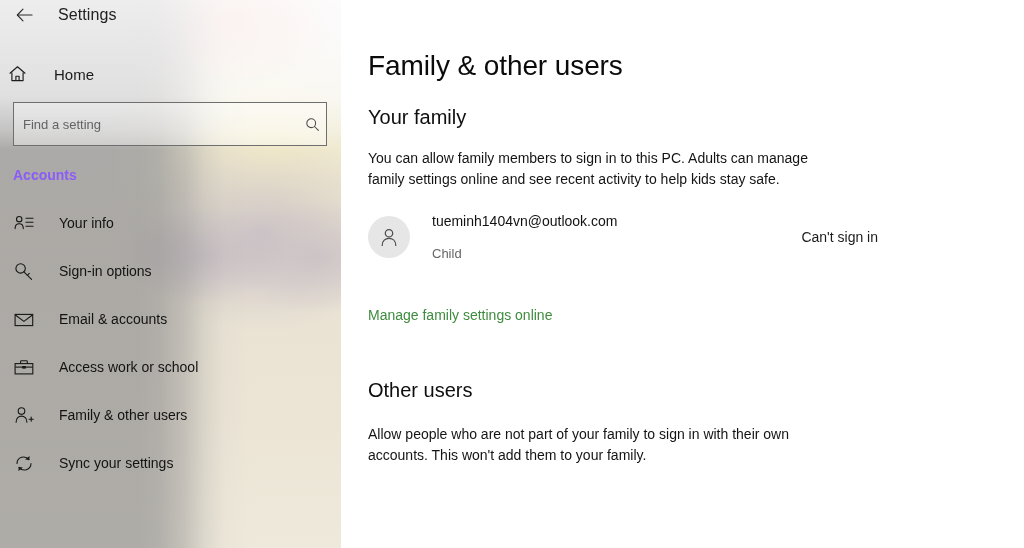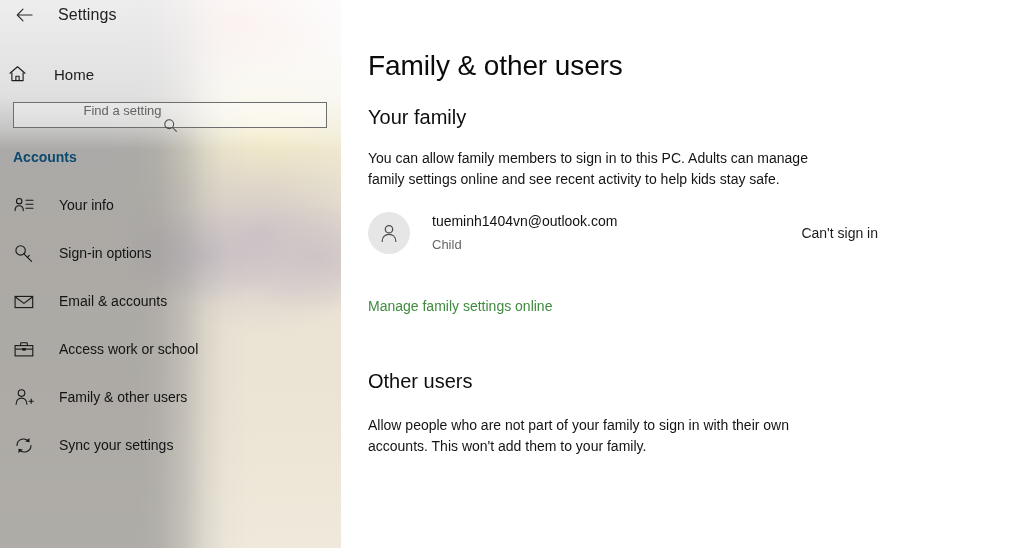--- a/index.html
+++ b/index.html
@@ -120,27 +120,26 @@
   }
   .home-row .label {
     font-size: 15px;
     color: #1b1b1b;
     margin-left: 22px;
   }
 
   
   .search-wrap {
     margin: 8px 14px 0 13px;
-    height: 26px;
+    height: 44px;
     border: 1px solid #6e6e6e;
     background: rgba(255,255,255,0.38);
     display: flex;
     align-items: center;
     box-sizing: border-box;
-    flex-direction: column;
   }
   .search-input {
     flex: 1;
     border: none;
     outline: none;
     background: transparent;
     font-family: "Liberation Sans", sans-serif;
     font-size: 13px;
     color: #1b1b1b;
     padding: 0 6px 0 9px;
@@ -151,21 +150,21 @@
     display: flex;
     align-items: center;
     justify-content: center;
     color: #4a4a4a;
   }
 
   
   .cat-header {
     font-size: 14px;
     font-weight: bold;
-    color: #0c4a6e;
+    color: #8b5cf6;
     padding-left: 13px;
     margin-top: 21px;
   }
 
   
   .nav-list {
     margin-top: 16px;
   }
   .nav-item {
     display: flex;
@@ -274,21 +273,21 @@
   }
   .account-name {
     font-size: 14px;
     color: #111111;
     line-height: 19px;
   }
   .account-role {
     font-size: 13px;
     color: #666666;
     line-height: 19px;
-    margin-top: 4px;
+    margin-top: 13px;
   }
   .account-status {
     font-size: 14px;
     color: #1b1b1b;
     white-space: nowrap;
     margin-left: 14px;
   }
 
   
   .green-link {

